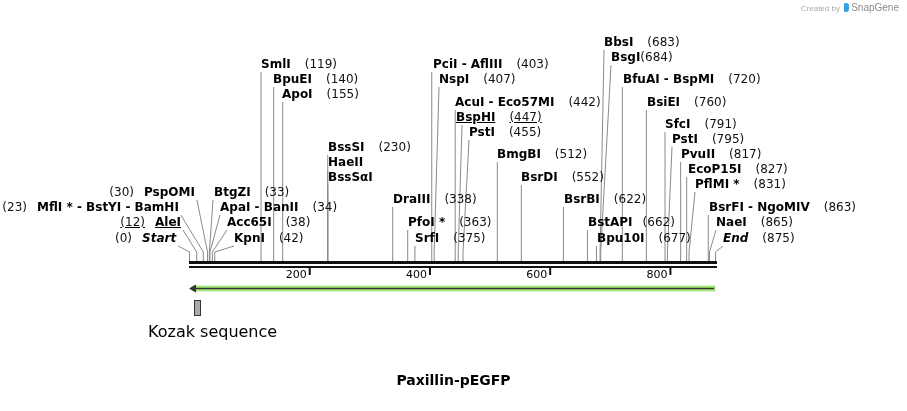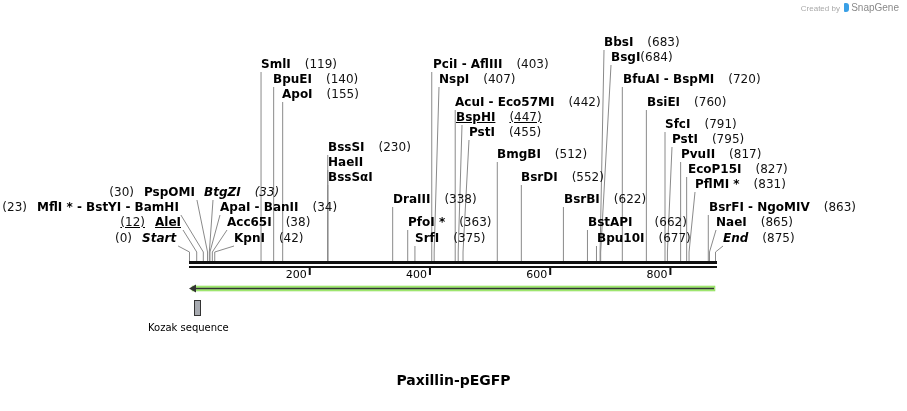--- a/index.html
+++ b/index.html
@@ -7,21 +7,21 @@
   #stage { position:absolute; left:0; top:0; width:907px; height:384px; }
   .lbl { position:absolute; white-space:nowrap; font-size:12px; line-height:14px; color:#000; }
   .lbl .name { font-weight:bold; }
   .lbl .name.italic { font-style:italic; }
   .lbl .pos { font-weight:normal; color:#111; }
   .credit { position:absolute; right:8px; top:2px; font-size:8px; color:#a9a9a9; font-family:"Liberation Sans", sans-serif; }
   .credit .brand { color:#8a8a8a; font-size:10px; }
   .credit .logo { display:inline-block; width:5px; height:9px; background:#3aa0e6; border-radius:1px 3px 3px 1px; vertical-align:-1px; margin:0 2px; }
   .title { position:absolute; left:0; width:907px; top:372px; text-align:center; font-weight:bold; font-size:14px; color:#000; }
   .subtitle { position:absolute; left:0; width:907px; top:389px; text-align:center; font-size:11px; color:#000; }
-  .feature-label { position:absolute; left:148px; top:322px; font-size:10px; color:#000; }
+  .feature-label { position:absolute; left:148px; top:322px; font-size:16px; color:#000; }
 </style>
 </head>
 <body>
 
 <div id="stage">
   <div class="credit">
     <span>Created by</span>
     <span class="logo"></span><span class="brand">SnapGene</span>
   </div>
 
@@ -88,42 +88,42 @@
     </g>
 
     <rect x="194.5" y="300.5" width="6" height="15" fill="#a7aab0" stroke="#333" stroke-width="1"></rect>
   </svg>
 
   <div id="labels">
       <div class="lbl" style="top: 231px; left: 115px;"><span class="pos" style="margin-right: 10px;">(0)</span><span class="name italic">Start</span></div>
       <div class="lbl" style="top: 215px; left: 120.359px; text-decoration: underline;"><span class="pos" style="margin-right: 10px;">(12)</span><span class="name">AleI</span></div>
       <div class="lbl" style="top: 200px; left: 2.35938px;"><span class="pos" style="margin-right: 10px;">(23)</span><span class="name">MflI *  -  BstYI  -  BamHI</span></div>
       <div class="lbl" style="top: 185px; left: 109.359px;"><span class="pos" style="margin-right: 10px;">(30)</span><span class="name">PspOMI</span></div>
-      <div class="lbl" style="top: 185px; left: 204px; font-style: italic;"><span class="name">BtgZI</span><span class="pos" style="margin-left: 14px;">(33)</span></div>
+      <div class="lbl" style="top: 185px; left: 214px;"><span class="name">BtgZI</span><span class="pos" style="margin-left: 14px;">(33)</span></div>
       <div class="lbl" style="top: 200px; left: 220px;"><span class="name">ApaI  -  BanII</span><span class="pos" style="margin-left: 14px;">(34)</span></div>
       <div class="lbl" style="top: 215px; left: 227px;"><span class="name">Acc65I</span><span class="pos" style="margin-left: 14px;">(38)</span></div>
       <div class="lbl" style="top: 231px; left: 234px;"><span class="name">KpnI</span><span class="pos" style="margin-left: 14px;">(42)</span></div>
       <div class="lbl" style="top: 57px; left: 261px;"><span class="name">SmlI</span><span class="pos" style="margin-left: 14px;">(119)</span></div>
       <div class="lbl" style="top: 72px; left: 273px;"><span class="name">BpuEI</span><span class="pos" style="margin-left: 14px;">(140)</span></div>
       <div class="lbl" style="top: 87px; left: 282px;"><span class="name">ApoI</span><span class="pos" style="margin-left: 14px;">(155)</span></div>
       <div class="lbl" style="top: 140px; left: 328px;"><span class="name">BssSI</span><span class="pos" style="margin-left: 14px;">(230)</span></div>
       <div class="lbl" style="top: 155px; left: 328px;"><span class="name">HaeII</span><span class="pos"></span></div>
       <div class="lbl" style="top: 170px; left: 328px;"><span class="name">BssSαI</span><span class="pos"></span></div>
       <div class="lbl" style="top: 192px; left: 393px;"><span class="name">DraIII</span><span class="pos" style="margin-left: 14px;">(338)</span></div>
       <div class="lbl" style="top: 215px; left: 408px;"><span class="name">PfoI *</span><span class="pos" style="margin-left: 14px;">(363)</span></div>
       <div class="lbl" style="top: 231px; left: 415px;"><span class="name">SrfI</span><span class="pos" style="margin-left: 14px;">(375)</span></div>
       <div class="lbl" style="top: 57px; left: 433px;"><span class="name">PciI  -  AflIII</span><span class="pos" style="margin-left: 14px;">(403)</span></div>
       <div class="lbl" style="top: 72px; left: 439px;"><span class="name">NspI</span><span class="pos" style="margin-left: 14px;">(407)</span></div>
       <div class="lbl" style="top: 95px; left: 455px;"><span class="name">AcuI  -  Eco57MI</span><span class="pos" style="margin-left: 14px;">(442)</span></div>
       <div class="lbl" style="top: 110px; left: 456px; text-decoration: underline;"><span class="name">BspHI</span><span class="pos" style="margin-left: 14px;">(447)</span></div>
       <div class="lbl" style="top: 125px; left: 469px;"><span class="name">PstI</span><span class="pos" style="margin-left: 14px;">(455)</span></div>
       <div class="lbl" style="top: 147px; left: 497px;"><span class="name">BmgBI</span><span class="pos" style="margin-left: 14px;">(512)</span></div>
       <div class="lbl" style="top: 170px; left: 521px;"><span class="name">BsrDI</span><span class="pos" style="margin-left: 14px;">(552)</span></div>
       <div class="lbl" style="top: 192px; left: 564px;"><span class="name">BsrBI</span><span class="pos" style="margin-left: 14px;">(622)</span></div>
-      <div class="lbl" style="top: 215px; left: 588px;"><span class="name">BstAPI</span><span class="pos" style="margin-left: 22px;">(662)</span></div>
+      <div class="lbl" style="top: 215px; left: 588px;"><span class="name">BstAPI</span><span class="pos" style="margin-left: 10px;">(662)</span></div>
       <div class="lbl" style="top: 231px; left: 597px;"><span class="name">Bpu10I</span><span class="pos" style="margin-left: 14px;">(677)</span></div>
       <div class="lbl" style="top: 35px; left: 604px;"><span class="name">BbsI</span><span class="pos" style="margin-left: 14px;">(683)</span></div>
       <div class="lbl" style="top: 50px; left: 611px;"><span class="name">BsgI</span><span class="pos" style="margin-left: 0;">(684)</span></div>
       <div class="lbl" style="top: 72px; left: 623px;"><span class="name">BfuAI  -  BspMI</span><span class="pos" style="margin-left: 14px;">(720)</span></div>
       <div class="lbl" style="top: 95px; left: 647px;"><span class="name">BsiEI</span><span class="pos" style="margin-left: 14px;">(760)</span></div>
       <div class="lbl" style="top: 117px; left: 665px;"><span class="name">SfcI</span><span class="pos" style="margin-left: 14px;">(791)</span></div>
       <div class="lbl" style="top: 132px; left: 672px;"><span class="name">PstI</span><span class="pos" style="margin-left: 14px; text-align: right;">(795)</span></div>
       <div class="lbl" style="top: 147px; left: 681px;"><span class="name">PvuII</span><span class="pos" style="margin-left: 14px;">(817)</span></div>
       <div class="lbl" style="top: 162px; left: 688px;"><span class="name">EcoP15I</span><span class="pos" style="margin-left: 14px;">(827)</span></div>
       <div class="lbl" style="top: 177px; left: 695px;"><span class="name">PflMI *</span><span class="pos" style="margin-left: 14px;">(831)</span></div>

